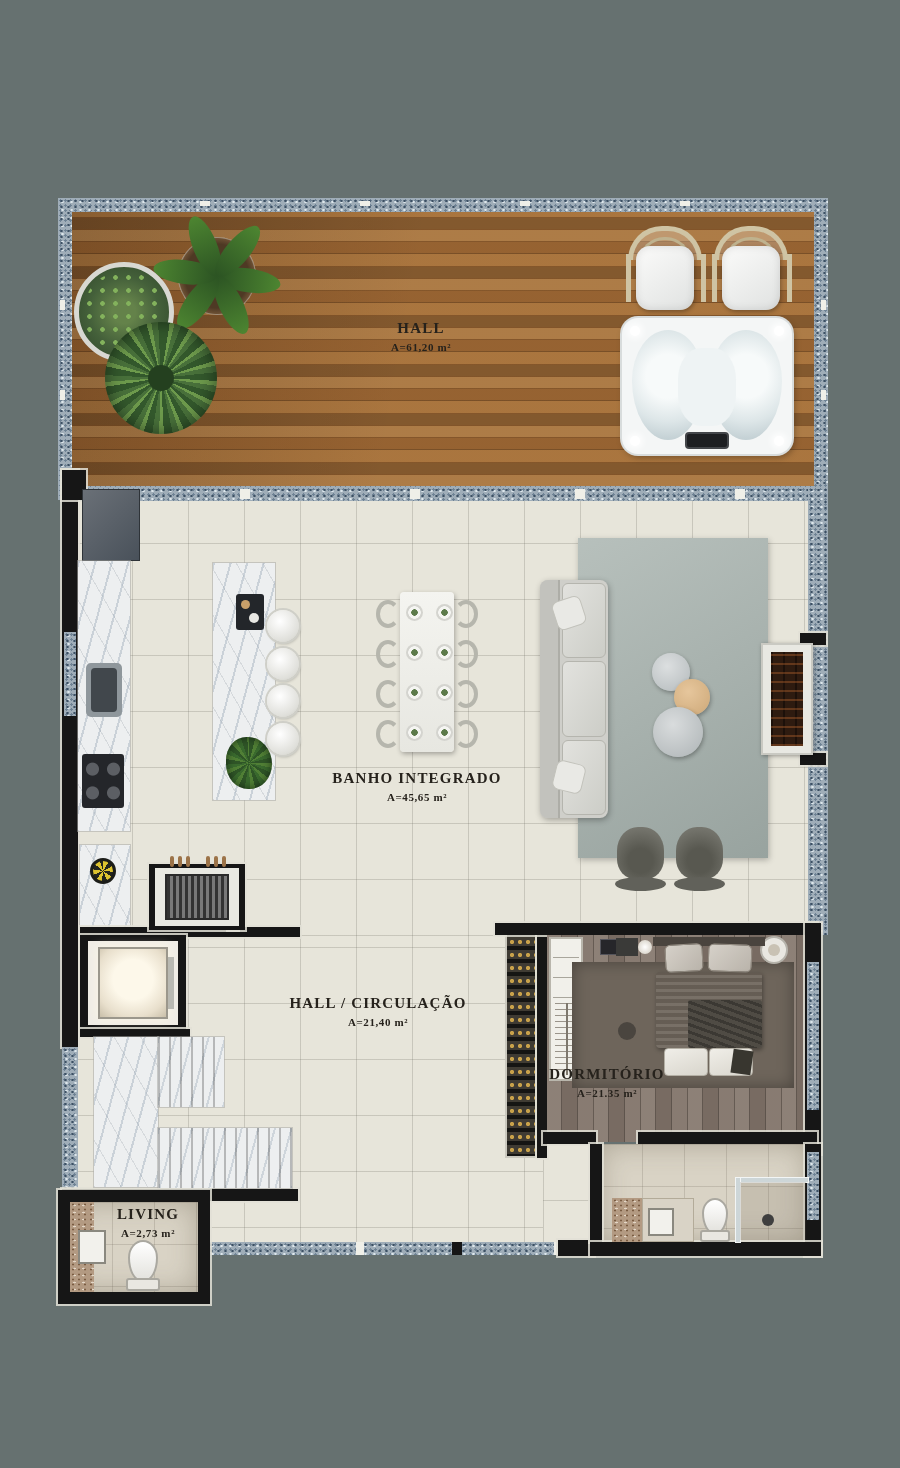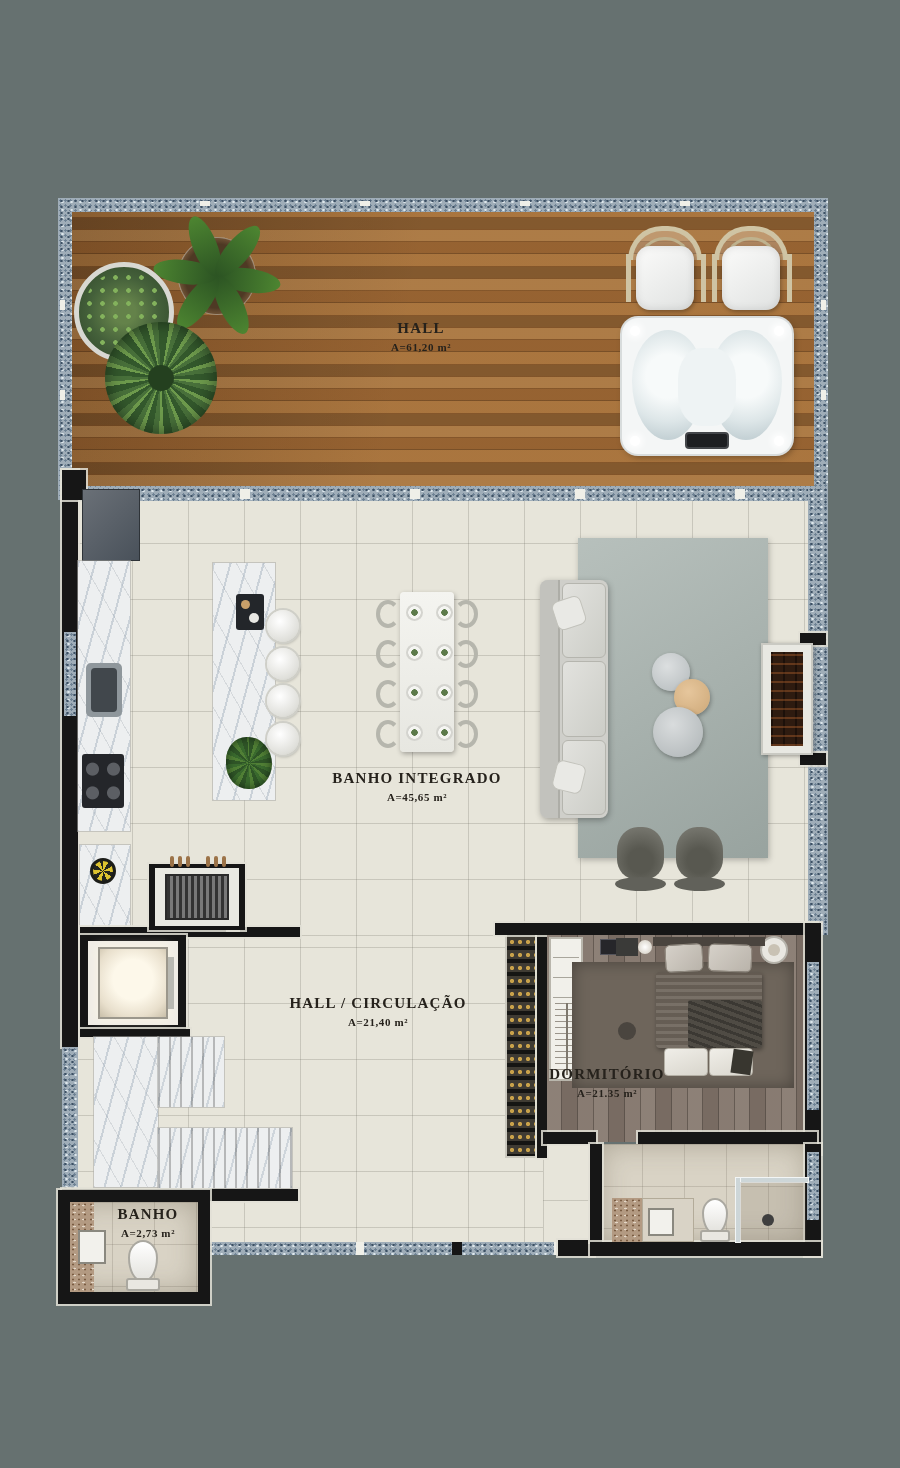--- a/index.html
+++ b/index.html
@@ -393,17 +393,17 @@
 
 
   <div class="abs wall" style="left:58px;top:1190px;width:152px;height:114px"></div>
   <div class="abs bath-floor" style="left:70px;top:1202px;width:128px;height:90px"></div>
   <div class="abs granite-brown" style="left:70px;top:1202px;width:24px;height:90px"></div>
   <div class="vessel" style="left:78px;top:1230px;width:28px;height:34px"></div>
   <div class="toilet-bowl" style="left:128px;top:1240px;width:30px;height:42px"></div>
   <div class="toilet-tank" style="left:126px;top:1278px;width:34px;height:13px"></div>
 
   <div class="room-label" style="left:86px;top:1204px;width:124px">
-    <div class="rname">BANHO</div>
+    <div class="rname">LIVING</div>
     <div class="rarea">A=2,73 m²</div>
   </div>
 
 </div>
 
 </body></html>

